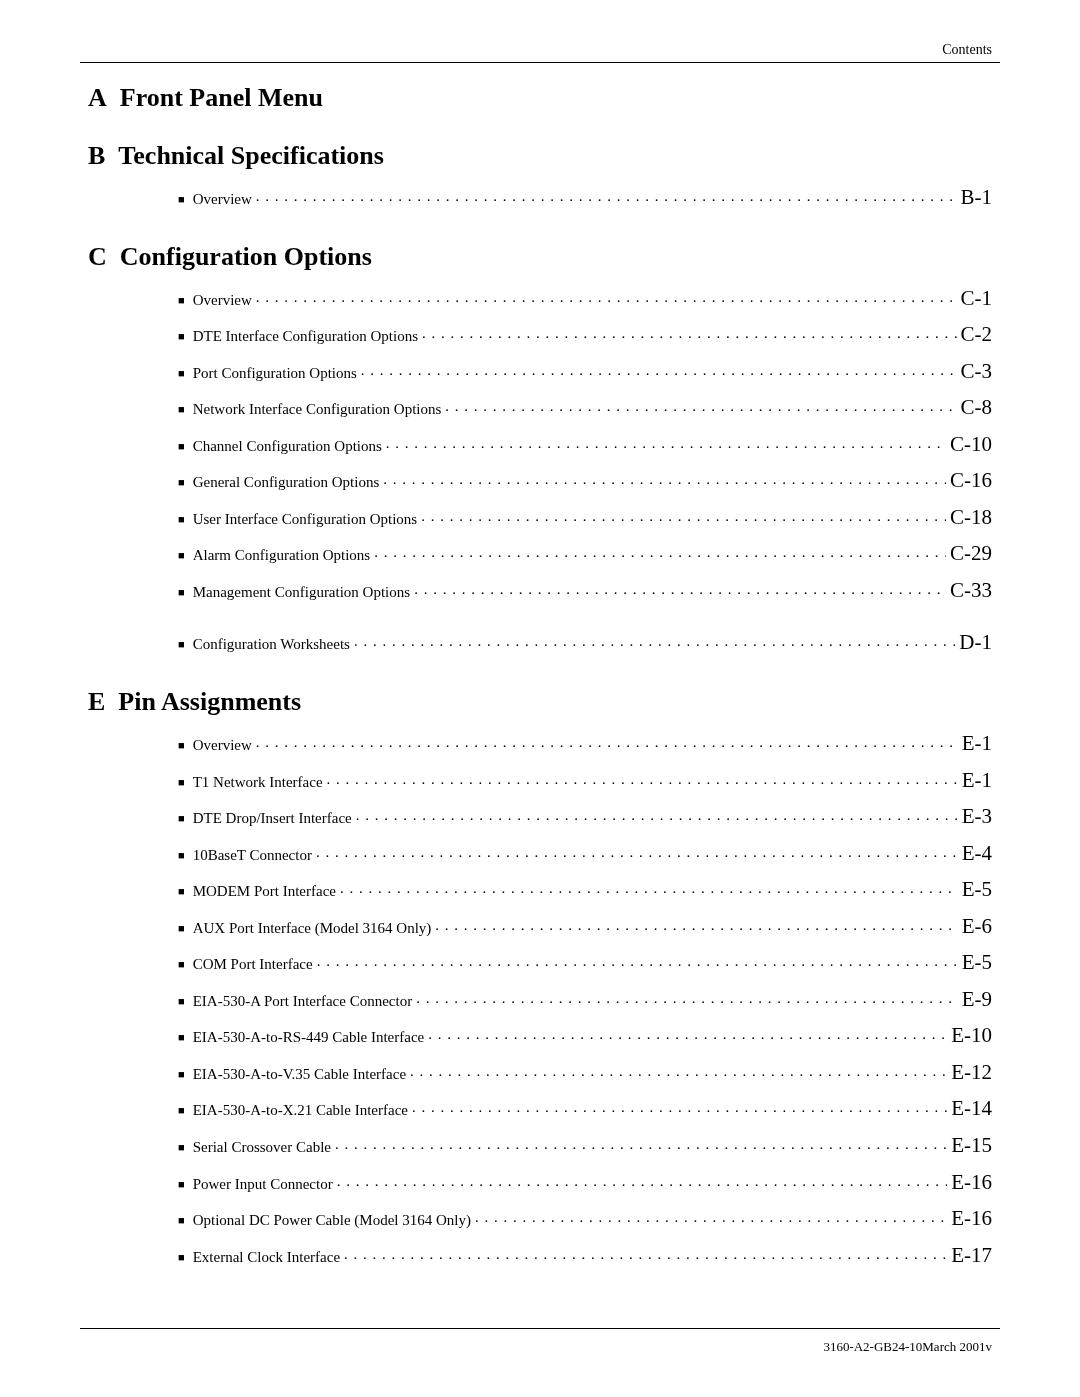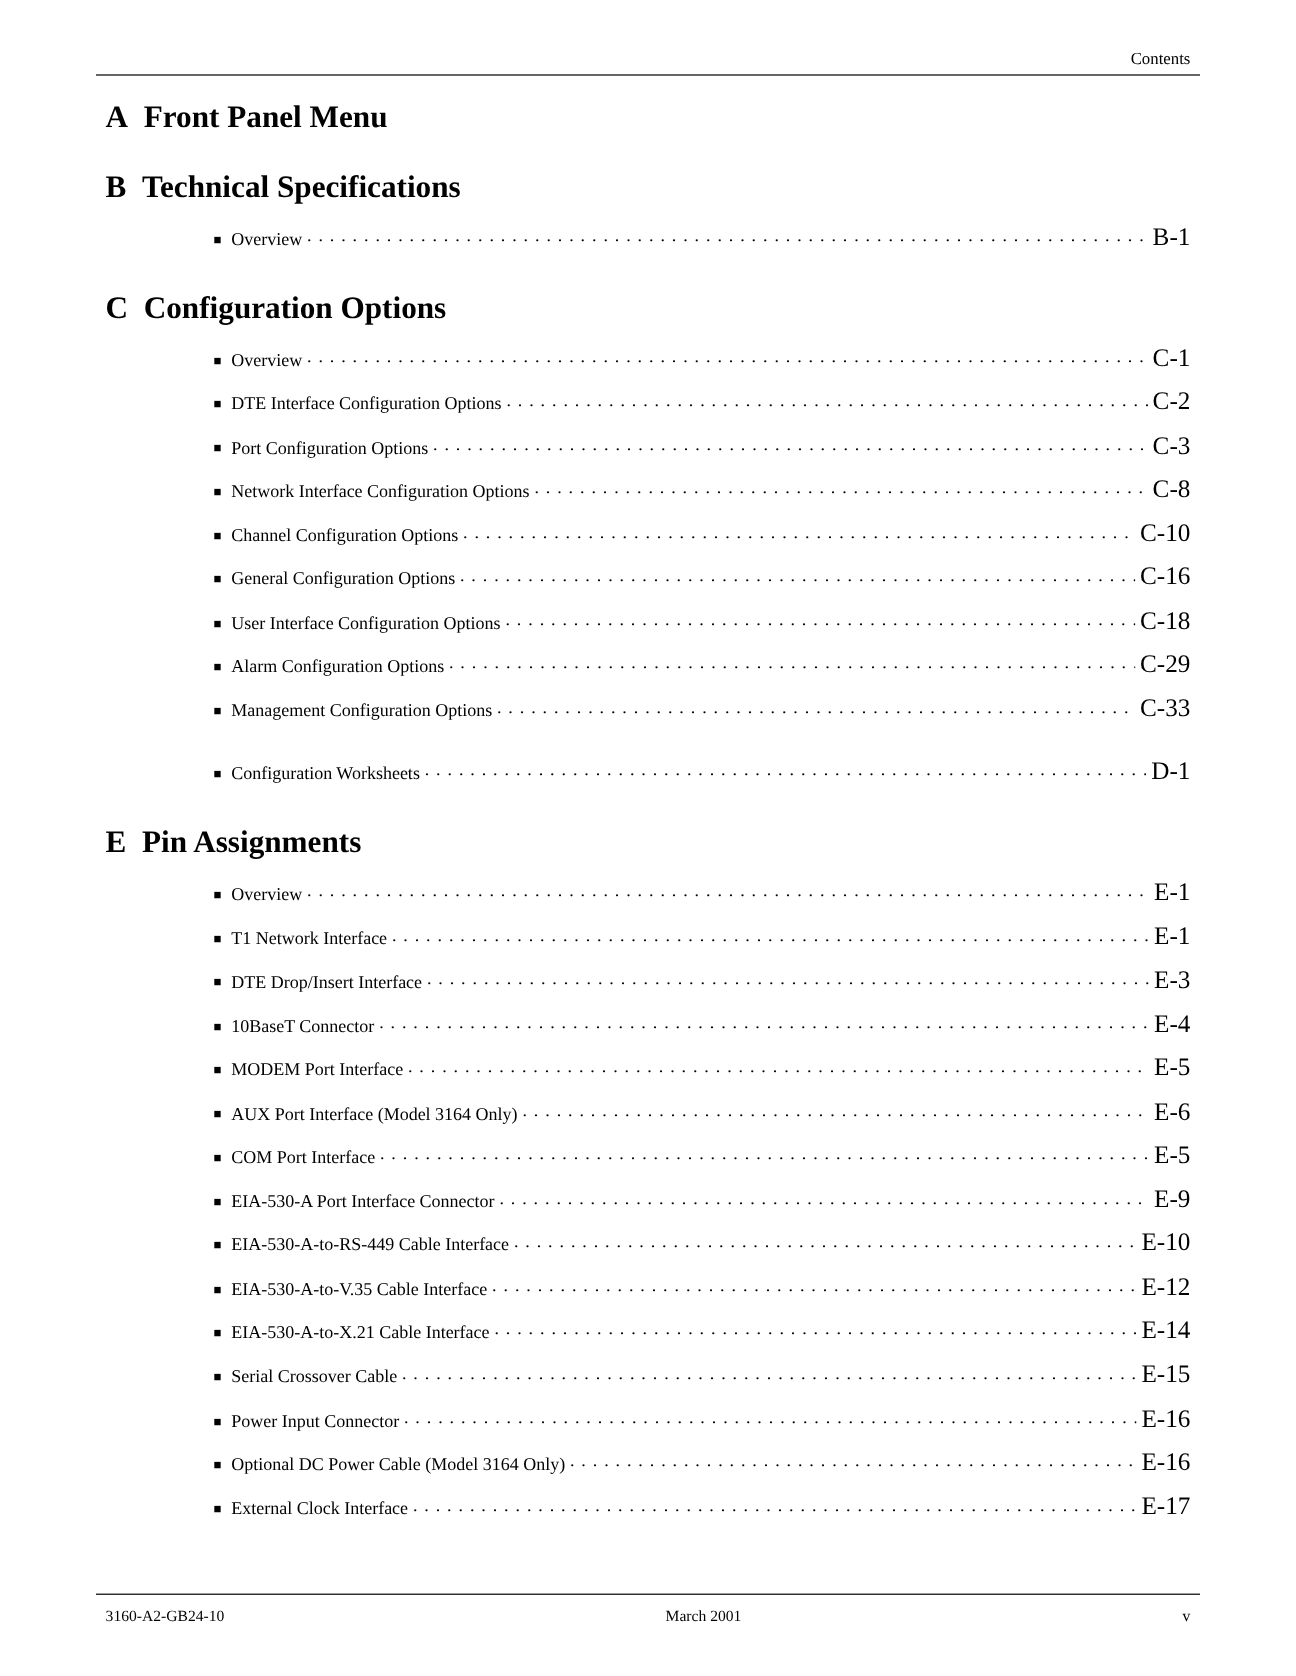--- a/index.html
+++ b/index.html
@@ -106,21 +106,21 @@
       font-family: Times New Roman, serif;
     }
 
     
     .footer {
       position: absolute;
       bottom: 42px;
       left: 88px;
       right: 88px;
       display: flex;
-      justify-content: space-between;
+      justify-content: flex-end;
       align-items: center;
       font-size: 13px;
       font-family: Times New Roman, serif;
     }
 
     .footer-line {
       position: absolute;
       bottom: 68px;
       left: 80px;
       right: 80px;

